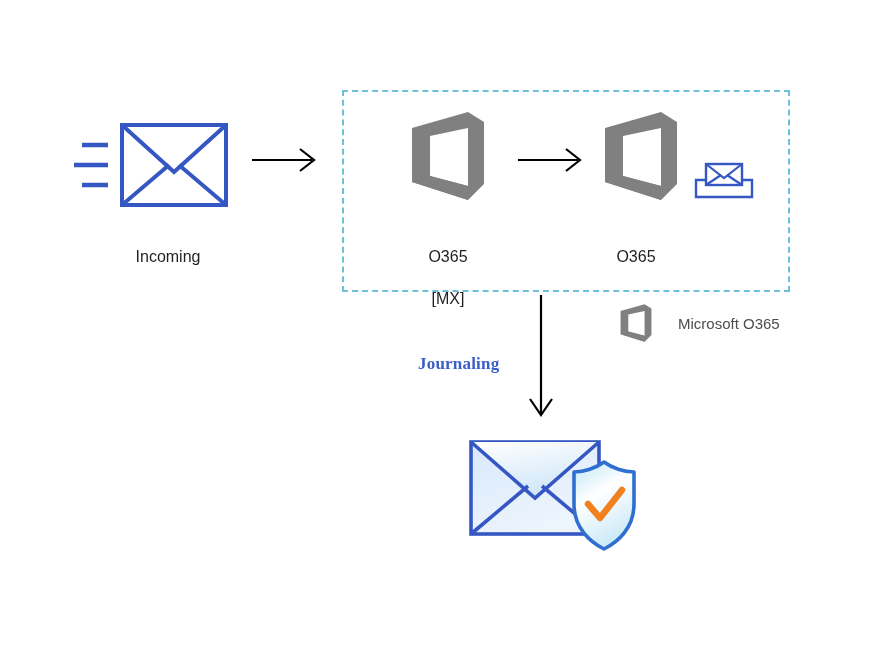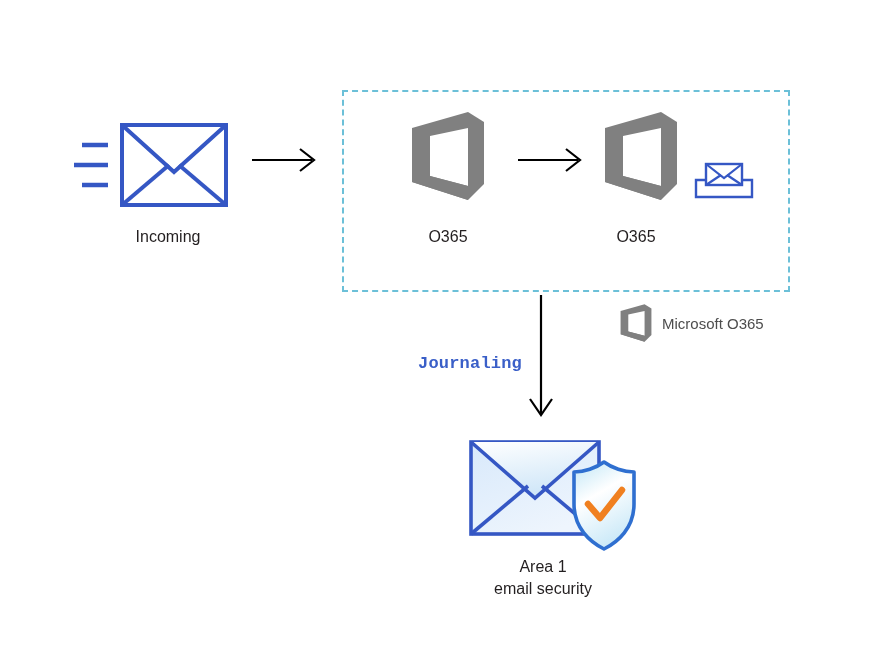--- a/index.html
+++ b/index.html
@@ -24,20 +24,21 @@
     position: absolute;
     text-align: center;
     color: #231f20;
     font-size: 16px;
     line-height: 22px;
     font-family: "Liberation Sans", sans-serif;
     white-space: pre-line;
   }
   .label-sub {
     display: block;
+    margin-top: 20px;
   }
 
   
   #o365-zone {
     position: absolute;
     left: 342px;
     top: 90px;
     width: 448px;
     height: 202px;
     border: 2px dashed #6cc0d8;
@@ -46,31 +47,31 @@
 
   
   #journaling-label {
     position: absolute;
     left: 418px;
     top: 354px;
     font-size: 17px;
     font-weight: bold;
     color: #3a5fc8;
     letter-spacing: .2px;
-    font-family: Liberation Mono, monospace;
+    font-family: Liberation Serif, serif;
   }
 
   
   #legend {
     position: absolute;
     left: 618px;
     top: 303px;
     display: flex;
     align-items: center;
-    gap: 8px;
+    gap: 24px;
   }
   #legend-text {
     font-size: 15px;
     color: #4d4d4d;
     font-family: "Liberation Sans", sans-serif;
   }
 
   svg { display: block; overflow: visible; }
 </style>
 </head>
@@ -106,21 +107,21 @@
   <div class="node" style="left:406px; top:110px;">
     <svg width="84" height="92" viewBox="0 0 84 92">
 
       <path d="M6,18 L62,2 L78,12 L78,74 L62,90 L6,72 Z" fill="#808080"></path>
 
       <path d="M24,26 L62,18 L62,76 L24,66 Z" fill="#ffffff"></path>
 
       <path d="M6,72 L24,66 L62,76 L62,90 Z" fill="#808080"></path>
     </svg>
   </div>
-  <div class="label" style="left:368px; top:226px; width:160px;"><span class="label-sub">O365</span></div>
+  <div class="label" style="left:368px; top:226px; width:160px;"><span class="label-sub">O365</span><span class="label-sub">[MX]</span></div>
 
   <div class="node" style="left:518px; top:146px;">
     <svg width="68" height="28" viewBox="0 0 68 28">
       <line x1="0" y1="14" x2="60" y2="14" stroke="#000000" stroke-width="2.2"></line>
       <path d="M48,3 L62,14 L48,25" fill="none" stroke="#000000" stroke-width="2.2" stroke-linecap="butt" stroke-linejoin="miter"></path>
     </svg>
   </div>
 
   <div class="node" style="left:599px; top:110px;">
     <svg width="84" height="92" viewBox="0 0 84 92">
@@ -190,15 +191,14 @@
       <path d="M106,36
                C116,36 128,32 136,26
                C144,32 156,36 166,36
                L166,68
                C166,92 150,106 136,113
                C122,106 106,92 106,68 Z" fill="url(#shieldGrad)" stroke="#2f6fd0" stroke-width="3.6" stroke-linejoin="round"></path>
 
       <path d="M120,68 L132,82 L154,54" fill="none" stroke="#f08020" stroke-width="6.5" stroke-linecap="round" stroke-linejoin="round"></path>
     </svg>
   </div>
-  <div class="label" style="left:443px; top:556px; width:200px;"><span class="label-sub">Area 1</span><span class="label-sub">email security</span></div>
 
 </div>
 
 </body></html>

